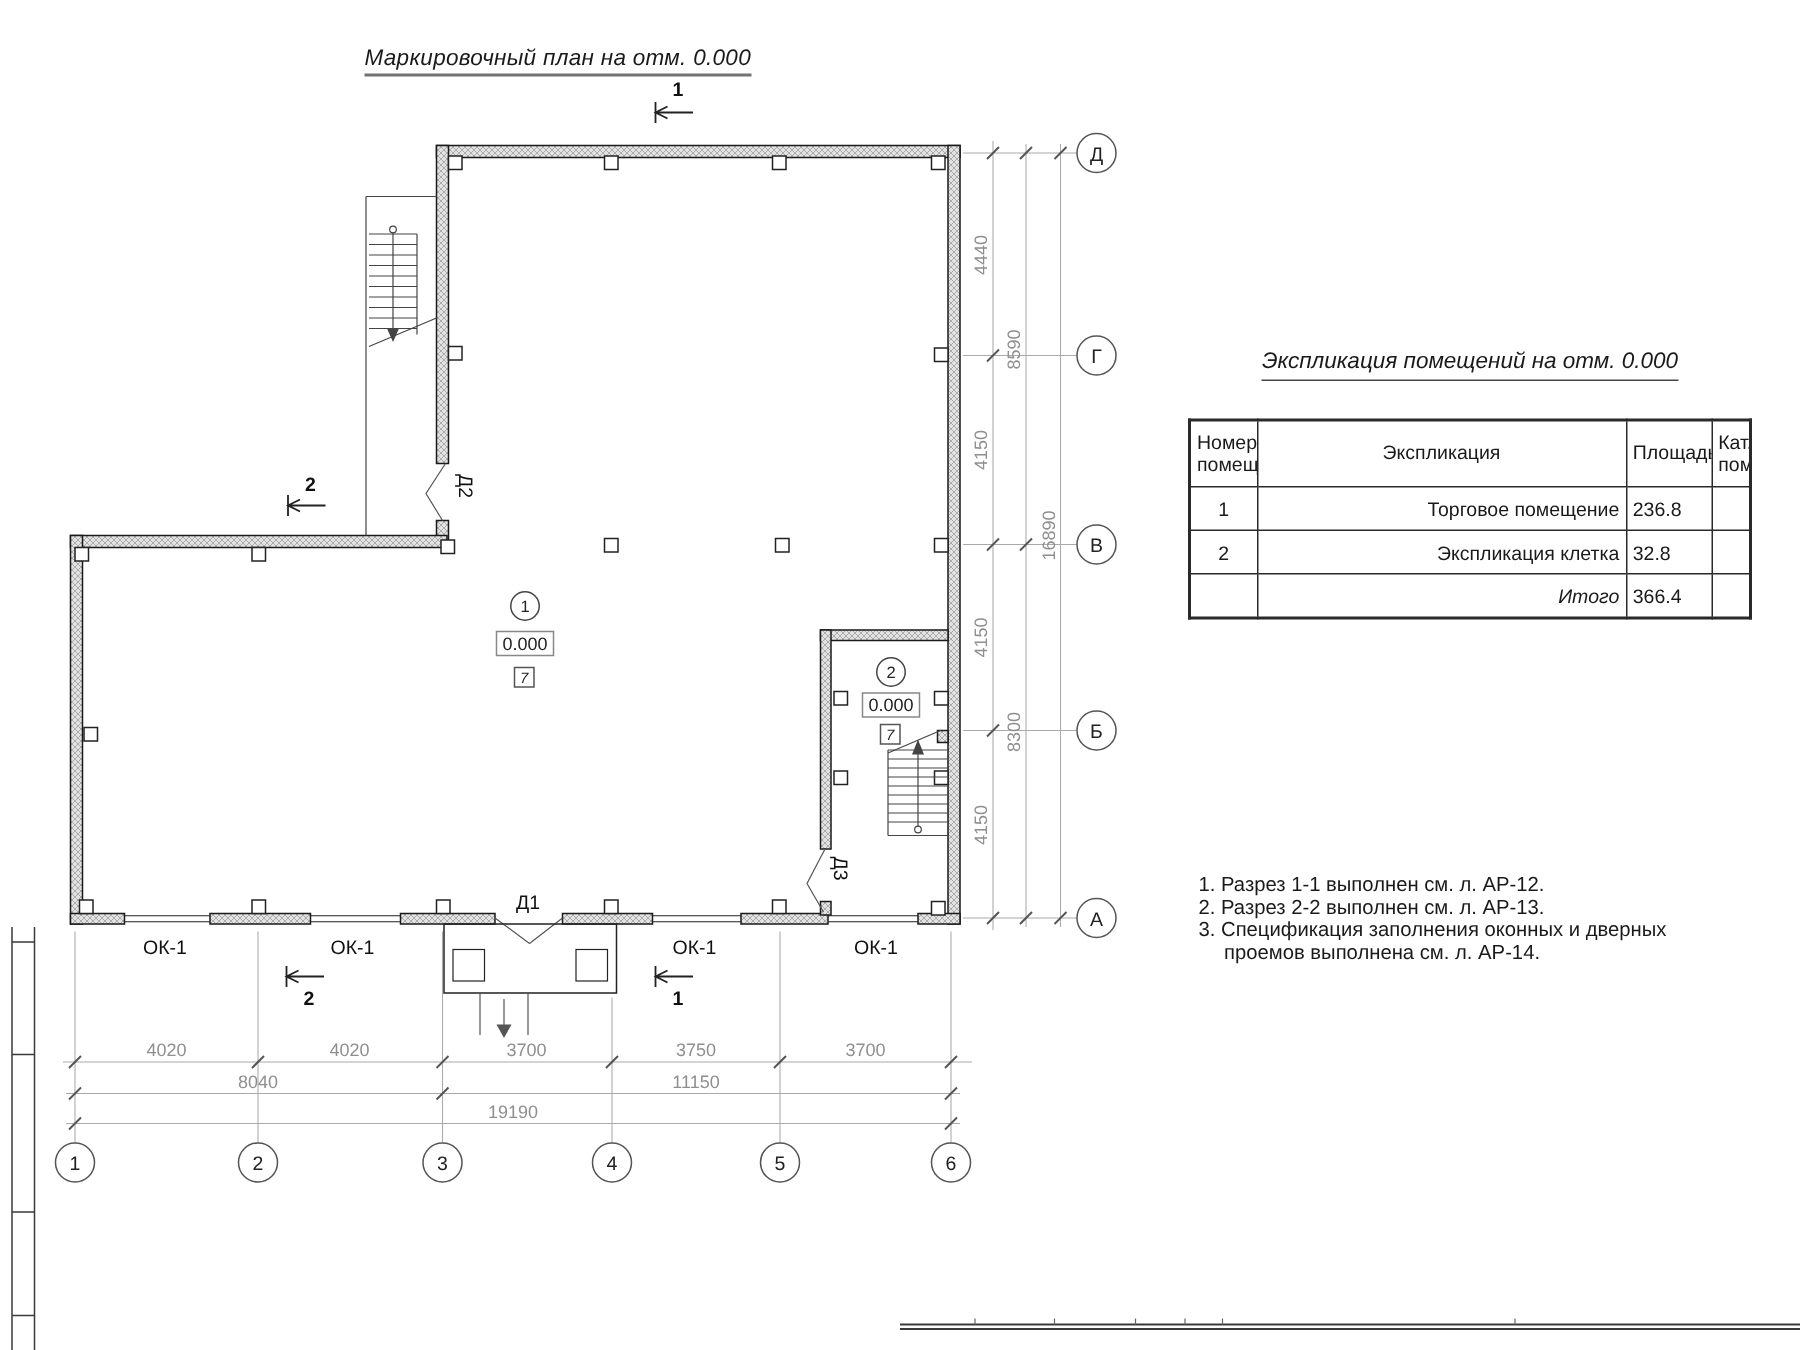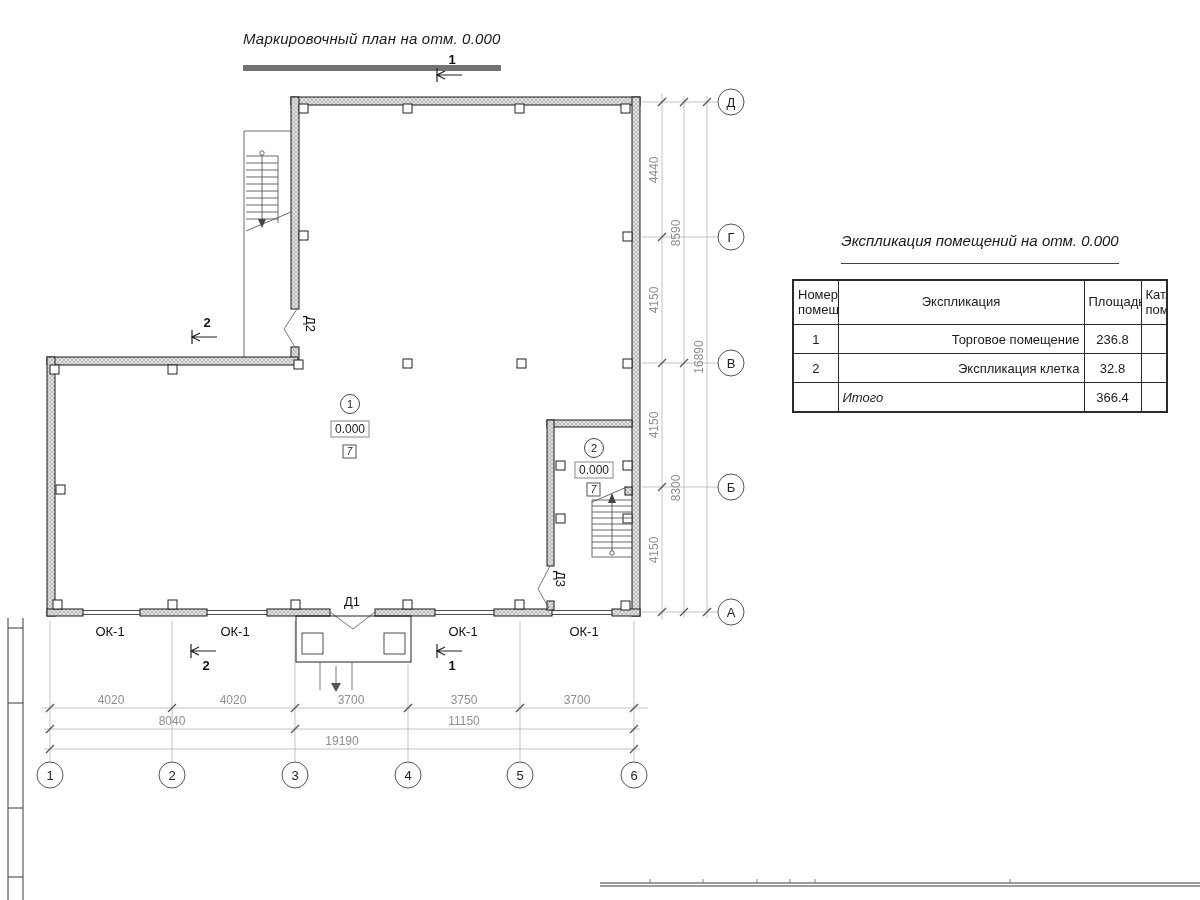--- a/index.html
+++ b/index.html
@@ -1,34 +1,34 @@
 <!DOCTYPE html>
 <html><head>
 <meta charset="utf-8">
 <style>
   html,body{margin:0;padding:0;background:#fff;}
   .sheet{position:relative;width:1200px;height:900px;background:#fff;overflow:hidden;
          font-family:"Liberation Sans",sans-serif;color:#1a1a1a;}
   .drawing-title{position:absolute;left:243px;top:30px;font-size:15px;font-style:italic;
-         border-bottom:6px solid #737373;padding-bottom:18px;letter-spacing:.2px;}
+         border-bottom:2px solid #737373;padding-bottom:2px;letter-spacing:.2px;}
   .expl-wrap{position:absolute;left:792px;top:232px;width:376px;}
   .expl-title{text-align:center;font-size:15px;font-style:italic;margin-bottom:0;}
-  .expl-title span{border-bottom:1px solid #444;padding-bottom:14px;}
+  .expl-title span{border-bottom:1px solid #444;padding-bottom:4px;}
   .expl-table{border-collapse:collapse;margin-top:30px;width:376px;table-layout:fixed;
          font-size:13px;}
   .expl-table td,.expl-table th{border:1px solid #2a2a2a;padding:0 4px;font-weight:normal;
          overflow:hidden;}
   .expl-table{border:2px solid #2a2a2a;}
   .expl-table .hrow th{height:43px;text-align:center;vertical-align:middle;line-height:1.15;}
   .expl-table .drow td{height:28px;vertical-align:middle;}
   .c-num{width:45px;text-align:center;}
   .c-name{width:246px;text-align:right;}
-  .c-area{width:57px;text-align:center;}
+  .c-area{width:57px;}
   .c-cat{width:26px;text-align:center;}
-  .total-label{text-align:left;font-style:italic;}
+  .total-label{text-align:right;font-style:italic;}
   .notes{position:absolute;left:799px;top:582px;font-size:13.5px;line-height:15px;}
   .notes .cont{padding-left:17px;}
   svg{position:absolute;left:0;top:0;}
   svg text{font-family:"Liberation Sans",sans-serif;}
   .dimtxt{fill:#8f8f8f;font-size:12px;}
   .axtxt{fill:#222;font-size:13px;}
   .lbl{fill:#111;font-size:13px;}
   .seclbl{fill:#111;font-size:13px;font-weight:bold;}
   .roomnum{fill:#222;font-size:11px;}
   .lvltxt{fill:#222;font-size:12px;}
@@ -292,14 +292,20 @@
       <tr class="drow">
         <td class="c-num"></td>
         <td class="c-name total-label">Итого</td>
         <td class="c-area">366.4</td>
         <td class="c-cat"></td>
       </tr>
     </tbody>
       </table>
   </div>
 
+  <div class="notes">
+    <div>1. Разрез 1-1 выполнен см. л. АР-12.</div>
+    <div>2. Разрез 2-2 выполнен см. л. АР-13.</div>
+    <div>3. Спецификация заполнения оконных и дверных</div>
+    <div class="cont">проемов выполнена см. л. АР-14.</div>
+  </div>
 
 </div>
 
 </body></html>

